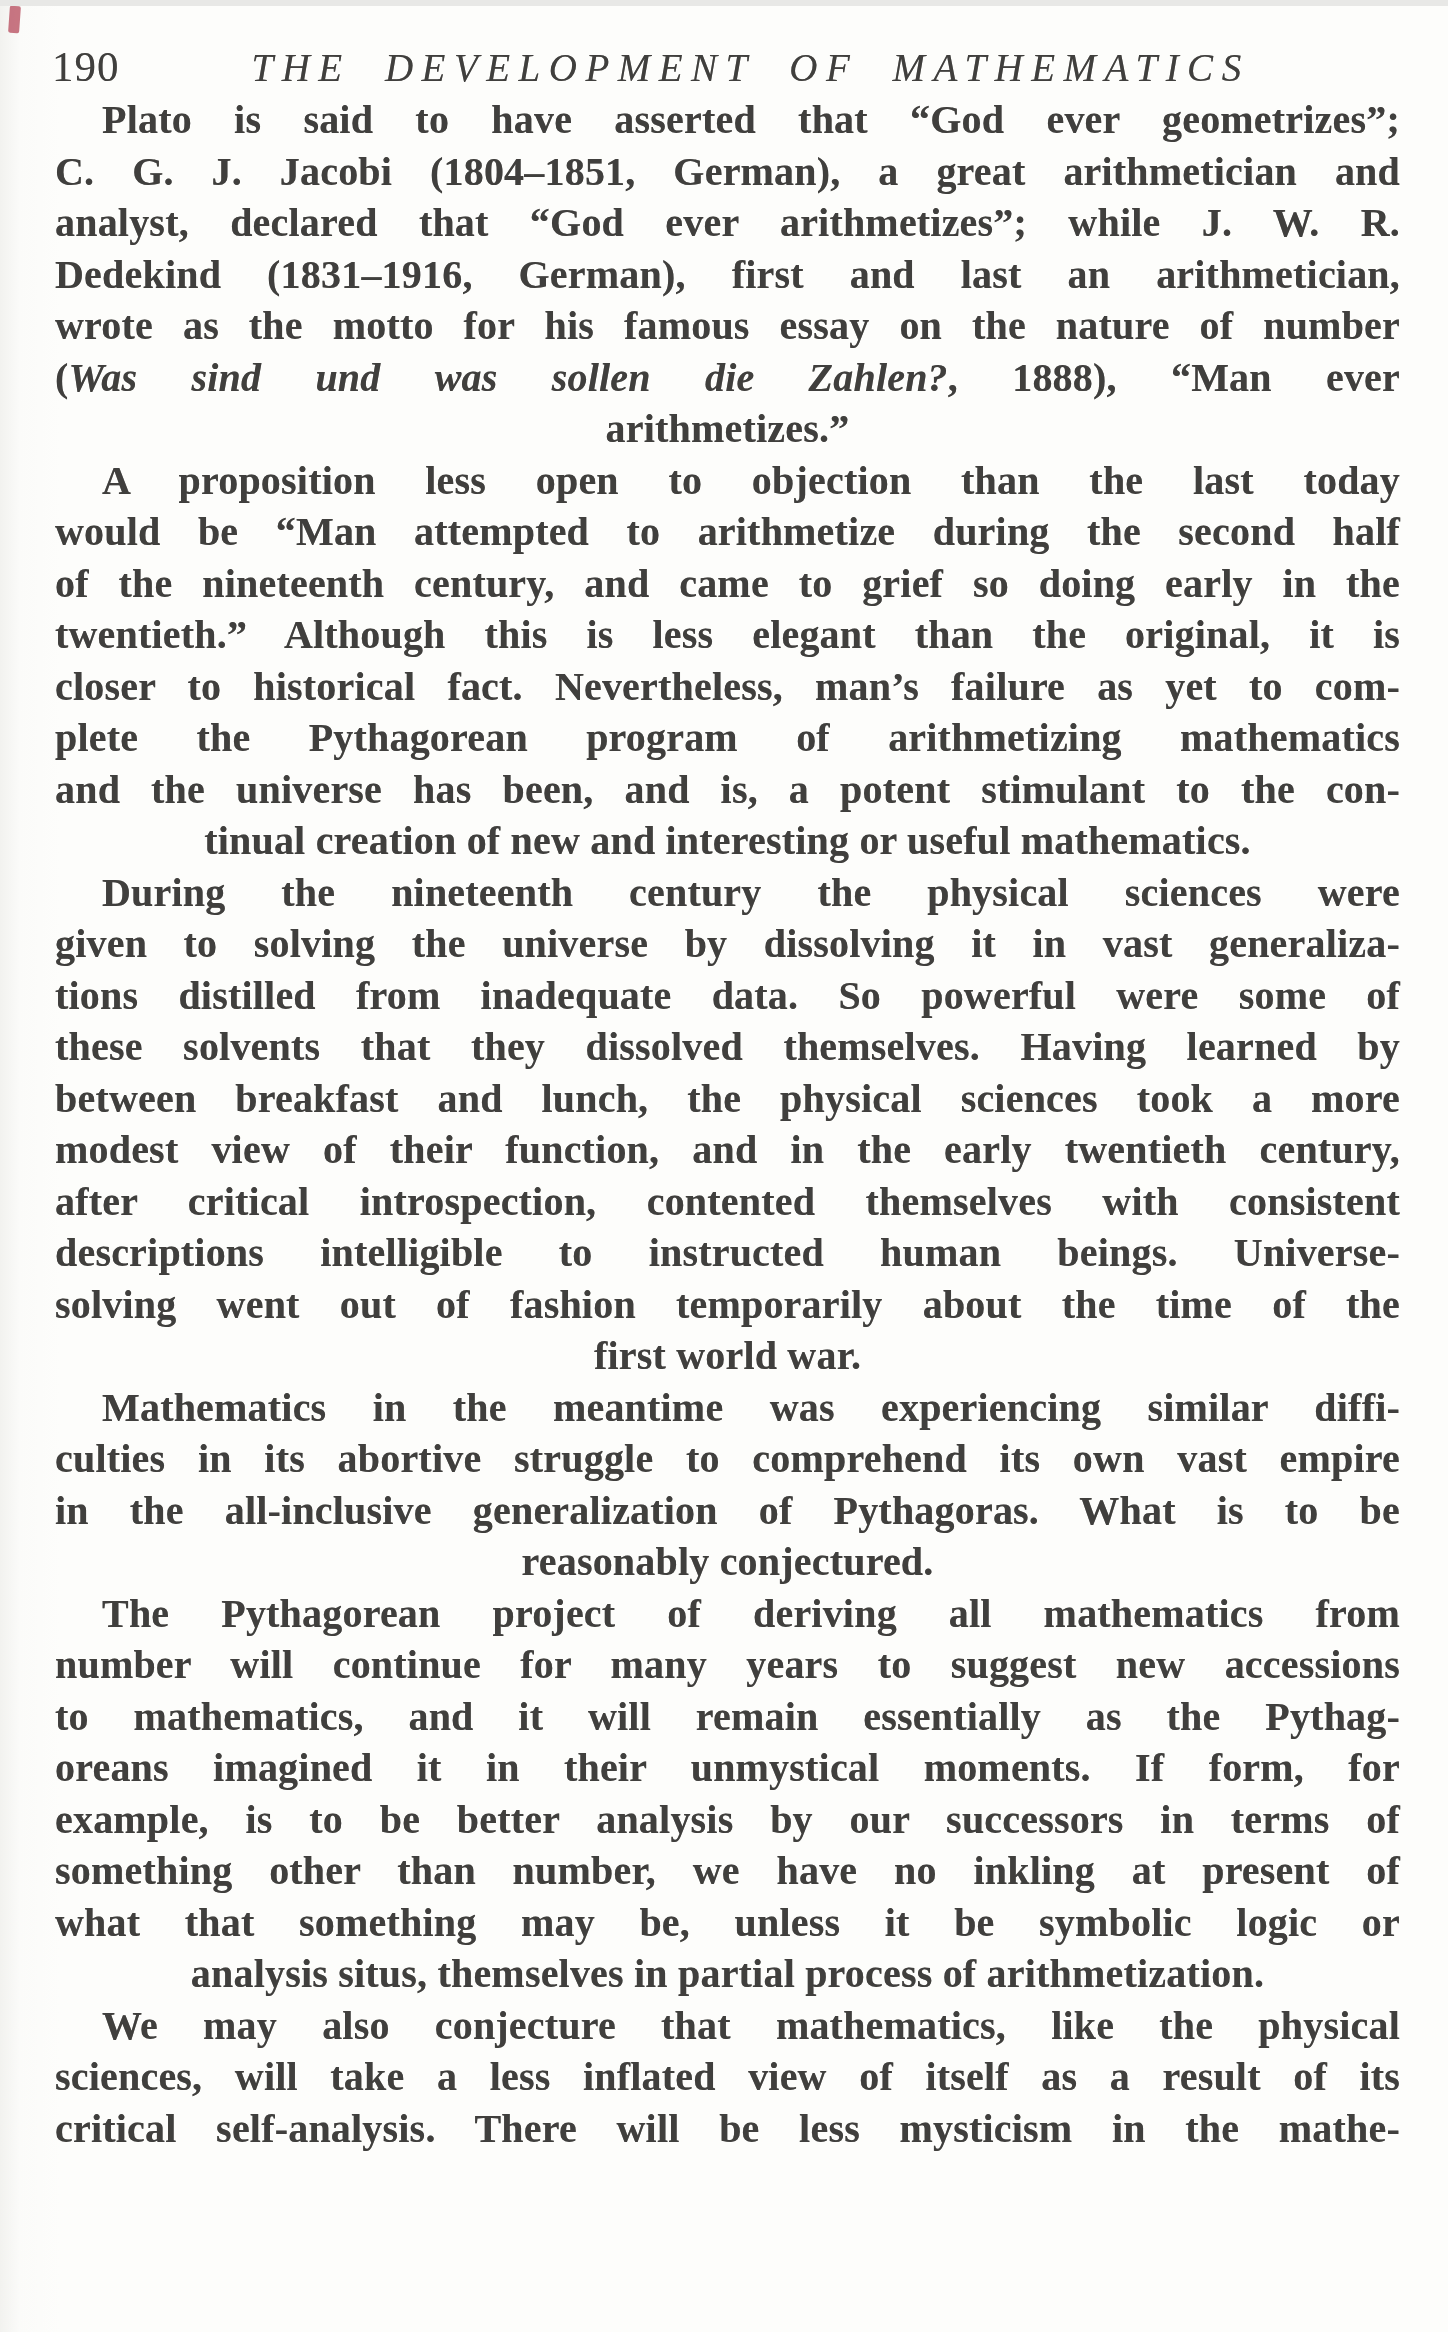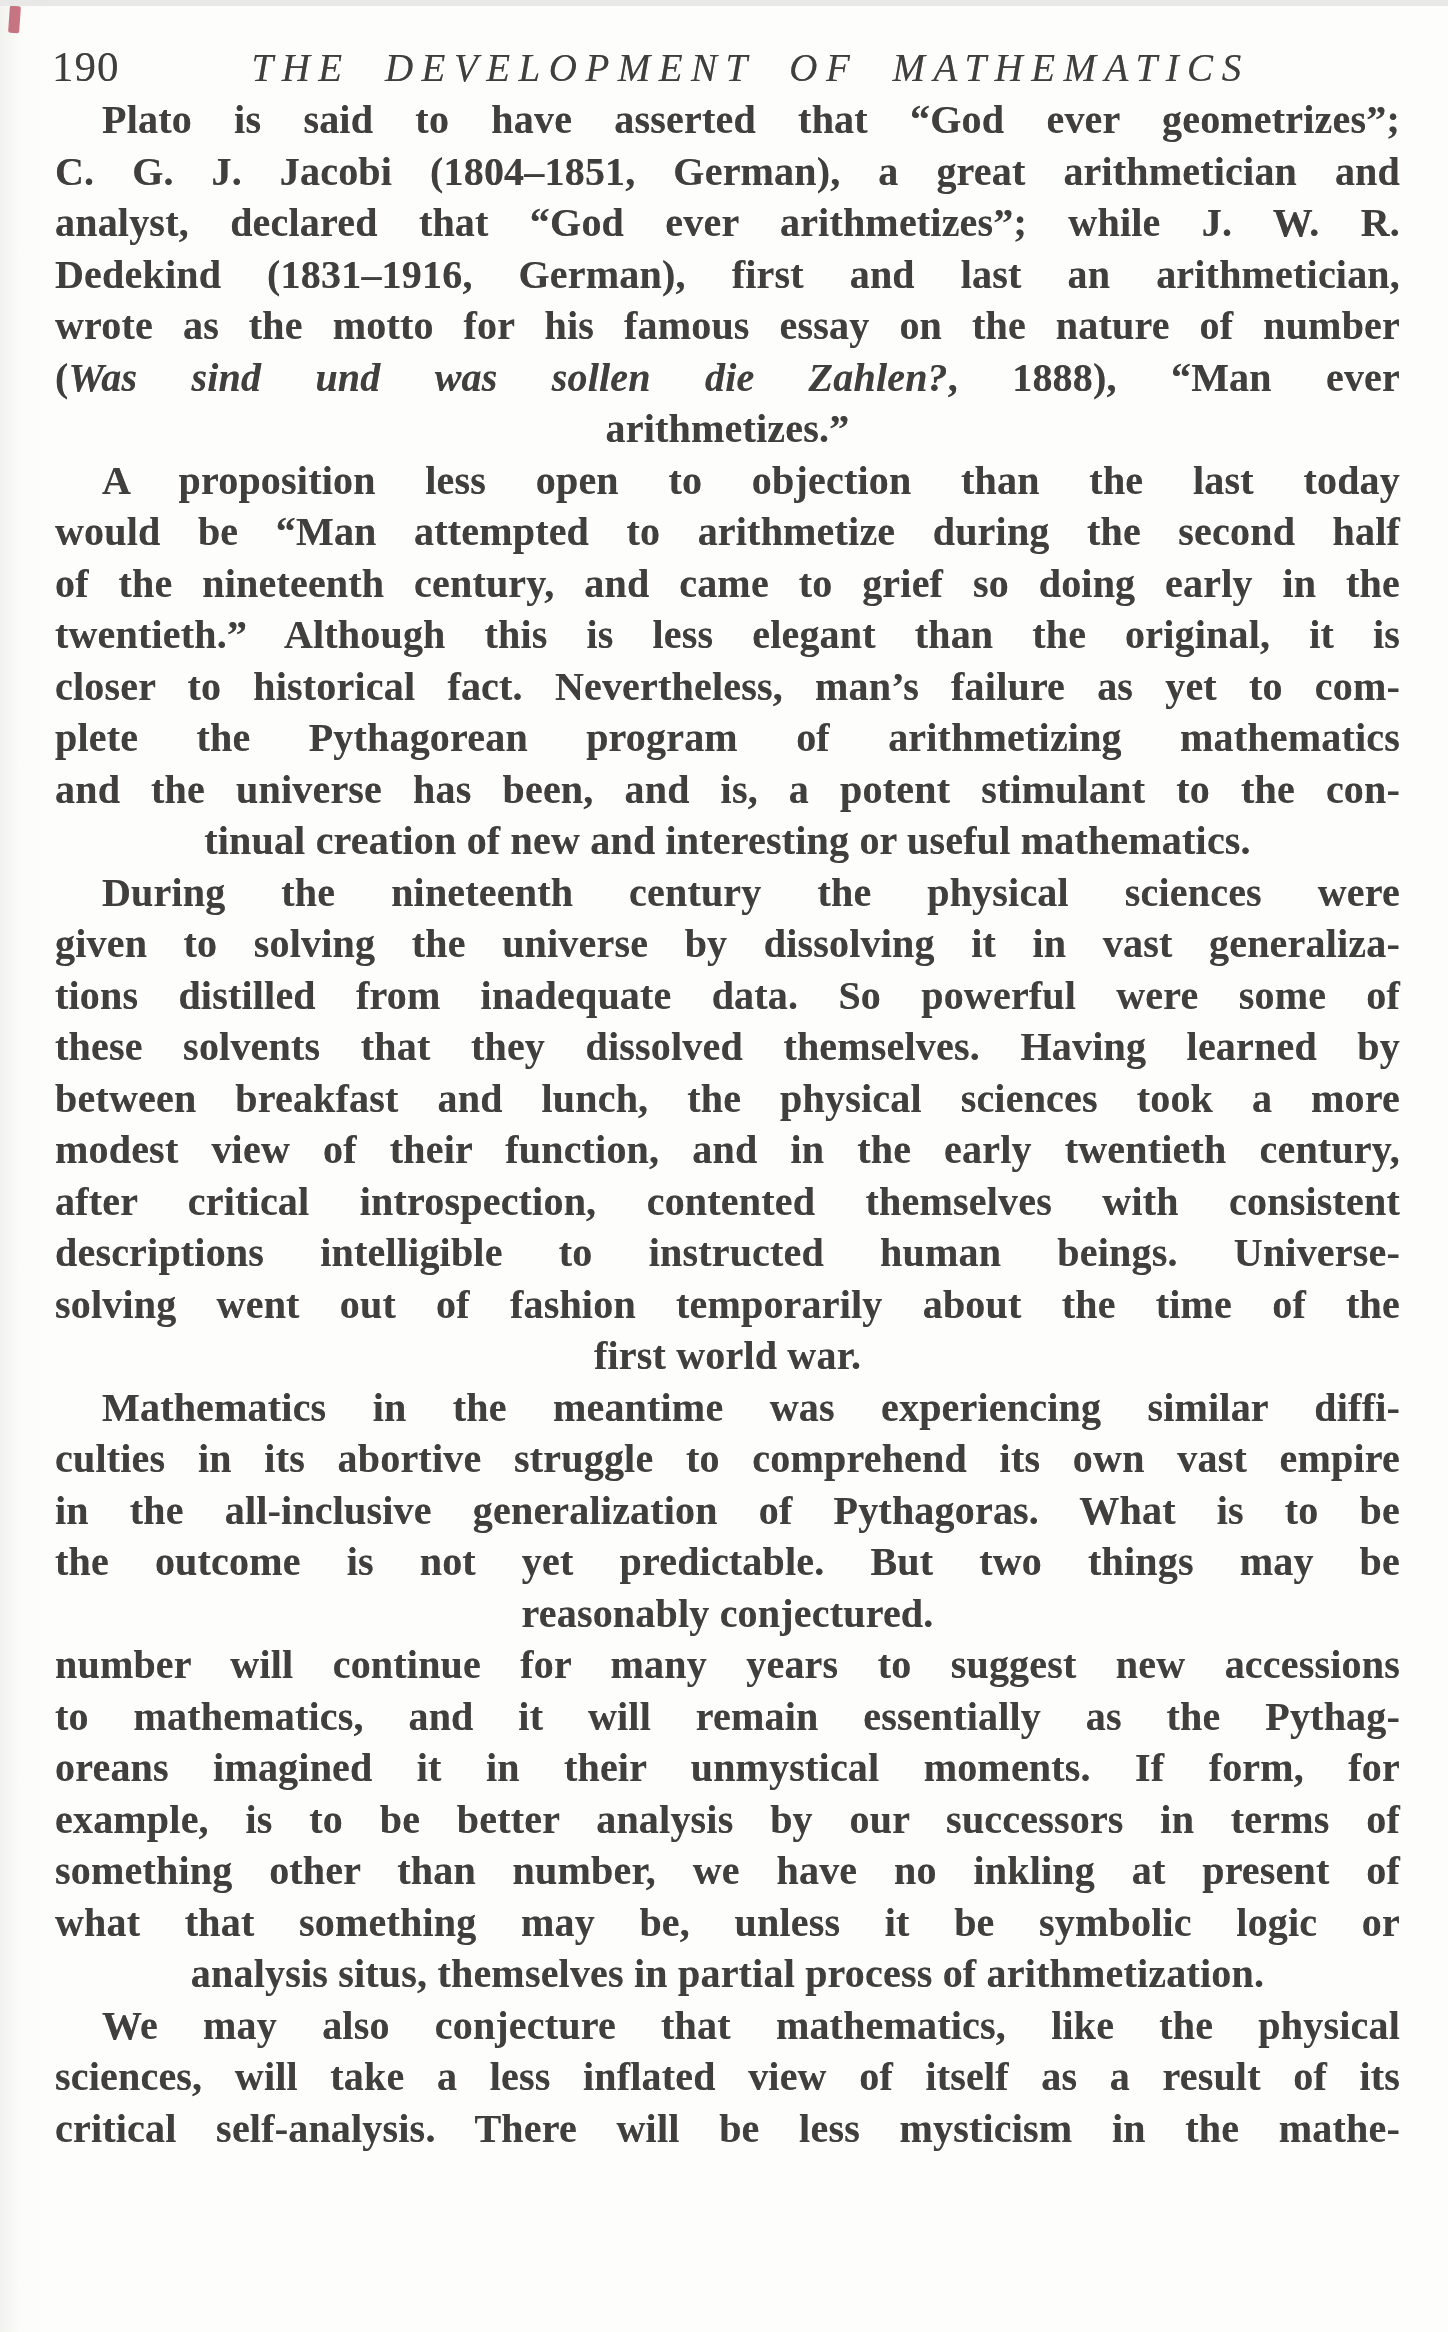--- a/index.html
+++ b/index.html
@@ -115,24 +115,24 @@
         <div class="line j"><span>modest view of their function, and in the early twentieth century,</span></div>
         <div class="line j"><span>after critical introspection, contented themselves with consistent</span></div>
         <div class="line j"><span>descriptions intelligible to instructed human beings. Universe-</span></div>
         <div class="line j"><span>solving went out of fashion temporarily about the time of the</span></div>
         <div class="line"><span>first world war.</span></div>
       </div>
       <div class="para">
         <div class="line j indent"><span>Mathematics in the meantime was experiencing similar diffi-</span></div>
         <div class="line j"><span>culties in its abortive struggle to comprehend its own vast empire</span></div>
         <div class="line j"><span>in the all-inclusive generalization of Pythagoras. What is to be</span></div>
-        <div class="line j"><span>the outcome is not yet predictable. But two things may be</span></div>
         <div class="line"><span>reasonably conjectured.</span></div>
       </div>
       <div class="para">
+        <div class="line j indent"><span>The Pythagorean project of deriving all mathematics from</span></div>
         <div class="line j"><span>number will continue for many years to suggest new accessions</span></div>
         <div class="line j"><span>to mathematics, and it will remain essentially as the Pythag-</span></div>
         <div class="line j"><span>oreans imagined it in their unmystical moments. If form, for</span></div>
         <div class="line j"><span>example, is to be better analysis by our successors in terms of</span></div>
         <div class="line j"><span>something other than number, we have no inkling at present of</span></div>
         <div class="line j"><span>what that something may be, unless it be symbolic logic or</span></div>
         <div class="line"><span>analysis situs, themselves in partial process of arithmetization.</span></div>
       </div>
       <div class="para">
         <div class="line j indent"><span>We may also conjecture that mathematics, like the physical</span></div>

